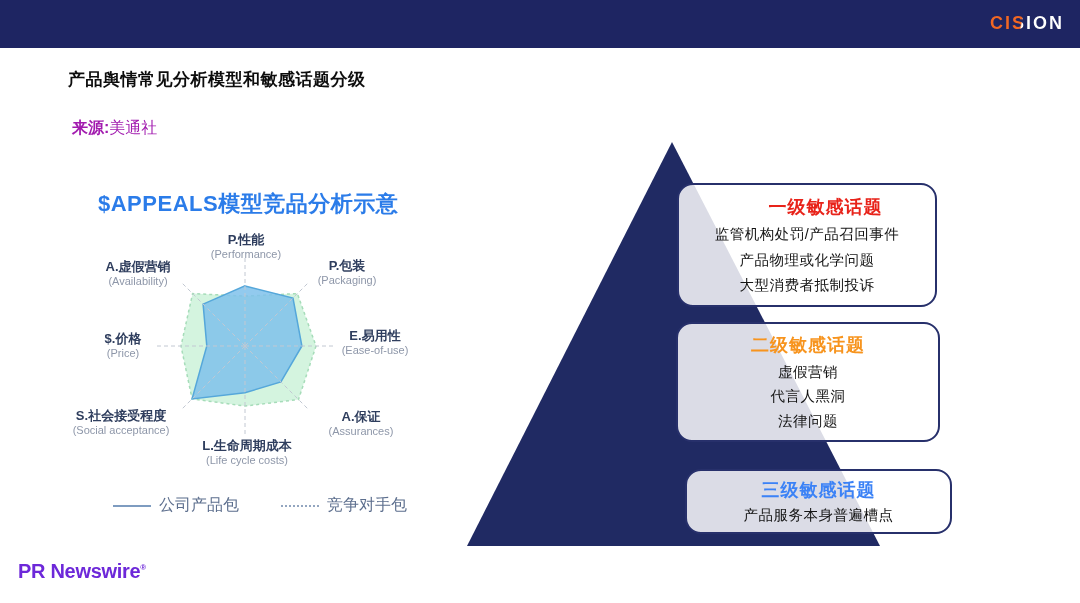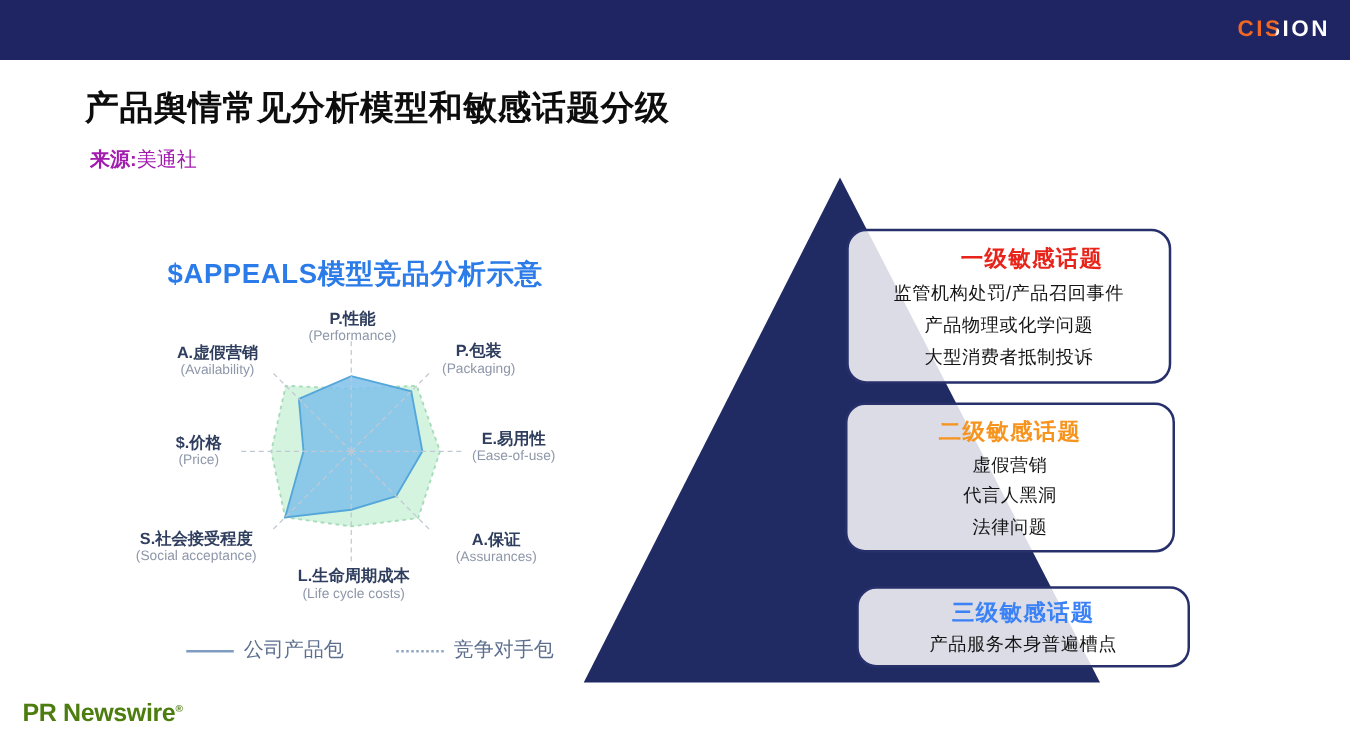--- a/index.html
+++ b/index.html
@@ -7,26 +7,26 @@
        font-family:"Liberation Sans","DejaVu Sans",sans-serif;-webkit-font-smoothing:antialiased;}
   .slide{position:absolute;inset:0;background:#ffffff;}
 
   
   .topbar{position:absolute;left:0;top:0;width:1080px;height:48px;background:#1e2562;}
   .cision{position:absolute;right:16px;top:13px;font-size:18px;font-weight:700;letter-spacing:2px;
           background:linear-gradient(102deg,#f26722 0%,#f26722 42%,#ffffff 44%,#ffffff 100%);
           -webkit-background-clip:text;background-clip:text;color:transparent;}
 
   
-  .main-title{position:absolute;left:68px;top:68px;font-size:27px;font-weight:700;color:#0d0d0d;letter-spacing:0.5px;}
+  .main-title{position:absolute;left:68px;top:68px;font-size:17px;font-weight:700;color:#0d0d0d;letter-spacing:0.5px;}
   .source-line{position:absolute;left:72px;top:118px;font-size:16px;color:#a21caf;}
   .source-line .lbl{font-weight:700;}
 
   
-  .radar-wrap{position:absolute;left:70px;top:204px;width:370px;height:340px;margin-left:36px;}
+  .radar-wrap{position:absolute;left:70px;top:189px;width:370px;height:340px;}
   .radar-title{position:absolute;left:28px;top:0;font-size:22px;font-weight:700;color:#2b7ce9;letter-spacing:0.5px;}
   #radar-svg{position:absolute;left:0;top:40px;}
   .axis-label{position:absolute;transform:translateX(-50%);text-align:center;white-space:nowrap;line-height:1.15;}
   .axis-label .cn{font-size:13px;font-weight:700;color:#2f3e5e;}
   .axis-label .en{font-size:11px;color:#8e97a9;}
   .legend{position:absolute;left:20px;top:306px;width:340px;display:flex;justify-content:center;gap:42px;}
   .legend-item{display:flex;align-items:center;gap:8px;font-size:16px;color:#5d6f8e;}
   .ls{display:inline-block;width:38px;height:0;}
   .ls-solid{border-top:2px solid #7e9cc0;}
   .ls-dashed{border-top:2px dotted #93a6c0;}
@@ -38,21 +38,21 @@
              border:2px solid #27306b;border-radius:16px;z-index:3;
              display:flex;flex-direction:column;justify-content:space-evenly;align-items:center;
              padding:3px 6px;}
   .level-title{font-size:18px;font-weight:700;letter-spacing:1px;}
   .level-item{font-size:14.5px;color:#141414;letter-spacing:0.5px;}
   .box-1{left:677px;top:183px;width:260px;height:124px;}
   .box-2{left:676px;top:322px;width:264px;height:120px;}
   .box-3{left:685px;top:469px;width:267px;height:65px;}
 
   
-  .footer-brand{position:absolute;left:18px;top:560px;font-size:20px;font-weight:700;color:#4d7c0f;letter-spacing:-0.3px;}
+  .footer-brand{position:absolute;left:18px;top:560px;font-size:20px;font-weight:700;color:#6d28d9;letter-spacing:-0.3px;}
   .footer-brand sup{font-size:8px;}
 </style>
 </head>
 <body>
 
 <div class="slide">
 
   <div class="topbar" style="background: rgb(30, 37, 98);">
     <span class="cision">CISION</span>
   </div>

